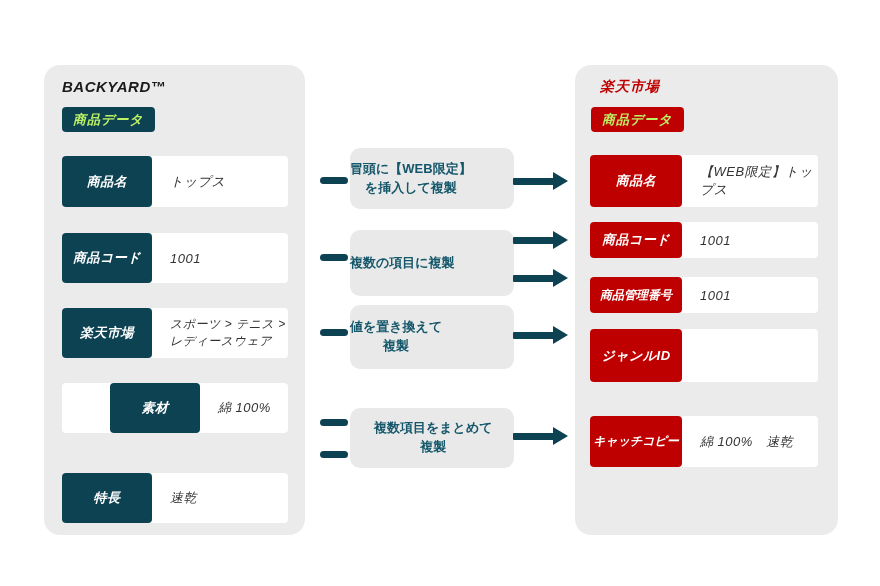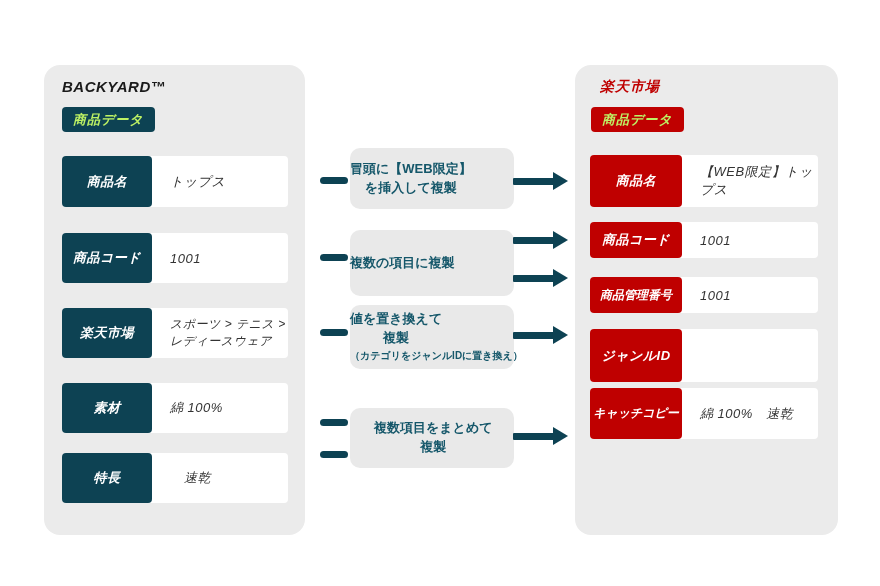--- a/index.html
+++ b/index.html
@@ -69,25 +69,25 @@
     </div>
     <div class="row" style="top:168px;height:50px;">
       <div class="row-label">商品コード</div>
       <div class="row-value">1001</div>
     </div>
     <div class="row" style="top:243px;height:50px;">
       <div class="row-label">楽天市場</div>
       <div class="row-value small">スポーツ &gt; テニス &gt;
 レディースウェア</div>
     </div>
-    <div class="row" style="top:318px;height:50px;">
+    <div class="row" style="top:318px;height:50px;padding-left:48px;">
       <div class="row-label">素材</div>
       <div class="row-value">綿 100%</div>
     </div>
-    <div class="row" style="top:388px;height:50px;gap:14px;">
+    <div class="row" style="top:408px;height:50px;">
       <div class="row-label">特長</div>
       <div class="row-value">速乾</div>
     </div>
   </div>
 
   <div class="panel panel-right">
     <div class="panel-title">楽天市場</div>
     <div class="badge">商品データ</div>
 
     <div class="row" style="top:90px;height:52px;">
@@ -98,37 +98,36 @@
       <div class="row-label">商品コード</div>
       <div class="row-value">1001</div>
     </div>
     <div class="row" style="top:212px;height:36px;">
       <div class="row-label small">商品管理番号</div>
       <div class="row-value">1001</div>
     </div>
     <div class="row" style="top:244px;height:53px;margin-top:20px;">
       <div class="row-label">ジャンルID</div>
     </div>
-    <div class="row" style="top:323px;height:51px;">
+    <div class="row" style="top:351px;height:51px;">
       <div class="row-label small">キャッチコピー</div>
       <div class="row-value">綿 100%　速乾</div>
     </div>
   </div>
 
   <div class="tbox" style="top:148px;height:61px;">
     <div>冒頭に【WEB限定】
 を挿入して複製</div>
   </div>
   <div class="tbox" style="top:230px;height:66px;">
     <div>複数の項目に複製</div>
   </div>
   <div class="tbox" style="top:305px;height:64px;">
     <div>値を置き換えて
 複製</div>
-    <div class="tbox-note">（カテゴリをジャンルIDに置き換え）</div>
   </div>
   <div class="tbox" style="top:408px;height:60px;padding-left:24px;">
     <div>複数項目をまとめて
 複製</div>
   </div>
 
   <div class="dash" style="left:320px;top:177px;"></div>
   <div class="dash" style="left:320px;top:254px;"></div>
   <div class="dash" style="left:320px;top:329px;"></div>
   <div class="dash" style="left:320px;top:419px;"></div>

